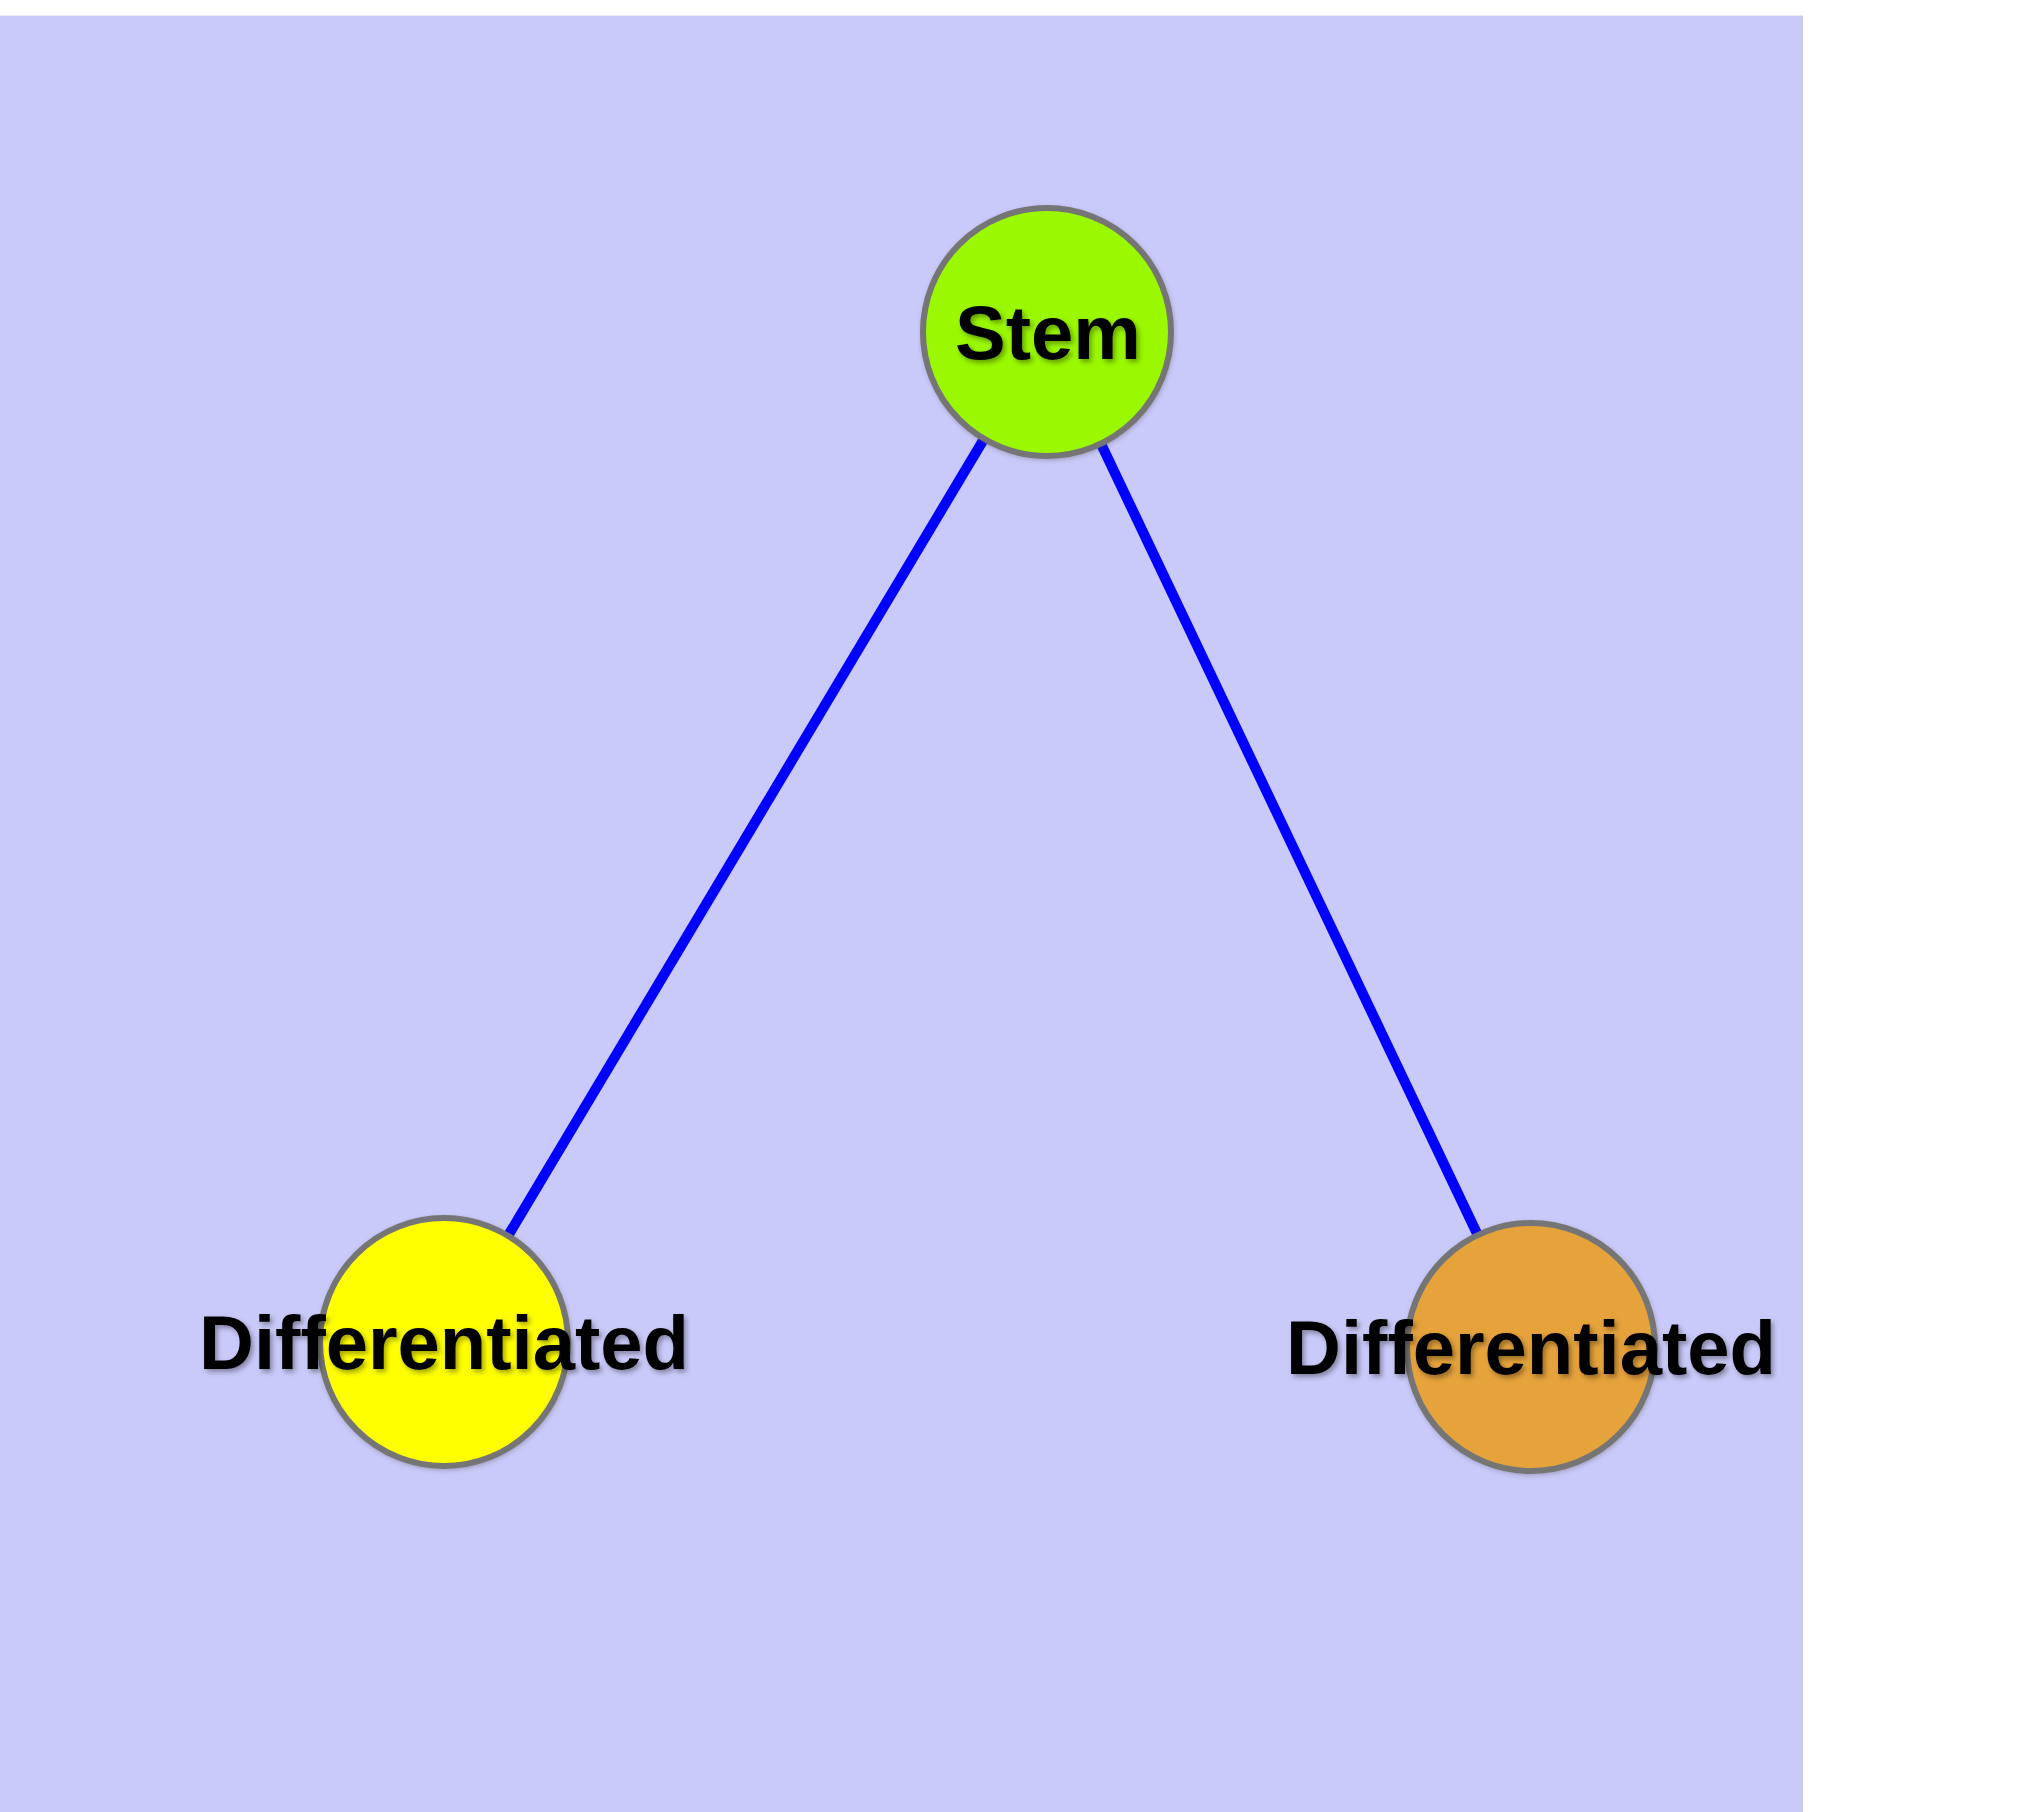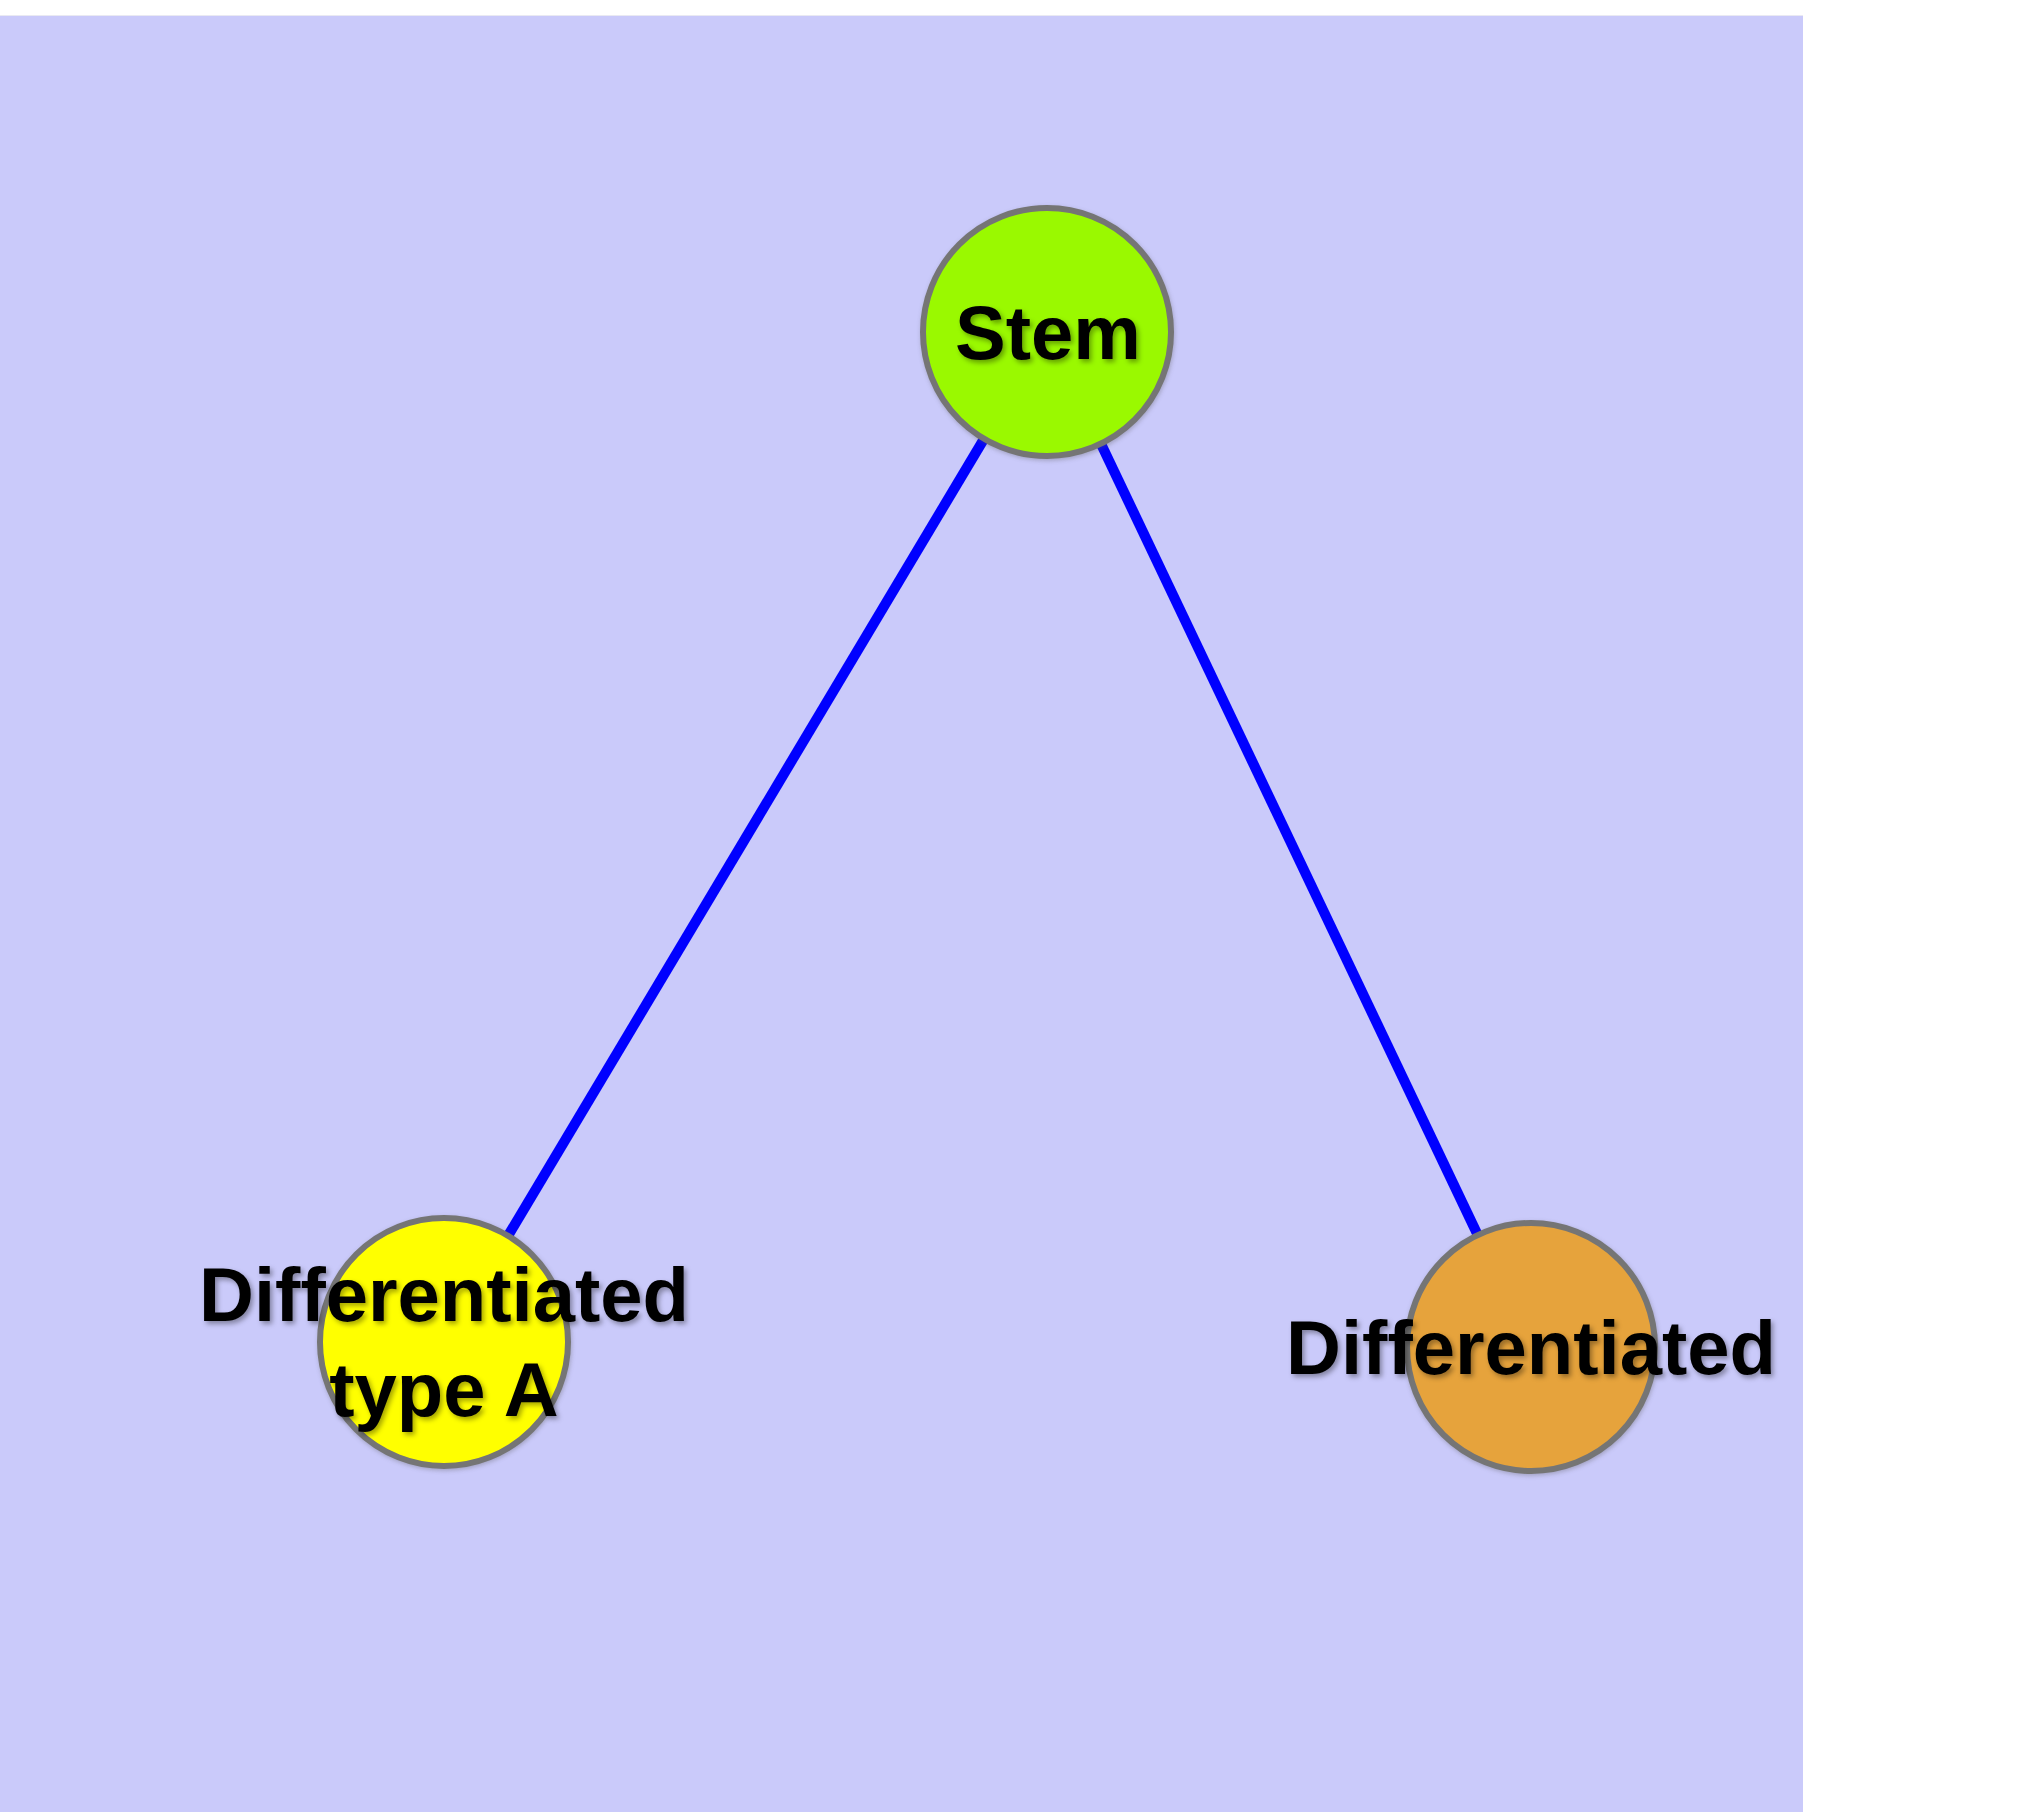--- a/index.html
+++ b/index.html
@@ -73,21 +73,20 @@
   <div class="node-circle type-a" style="background-color: rgb(255, 255, 0); border-color: rgb(117, 117, 117);"></div>
 
   <div class="node-circle type-b" style="background-color: rgb(230, 163, 60); border-color: rgb(117, 117, 117);"></div>
 
   <div class="node-label stem" style="color: rgb(0, 0, 0);">
     <div>Stem</div>
   </div>
 
   <div class="node-label type-a" style="color: rgb(0, 0, 0);">
     <div>Differentiated</div>
-    <div>type A</div>
   </div>
 
   <div class="node-label type-b" style="color: rgb(0, 0, 0);">
     <div>Differentiated</div>
   </div>
 
 </div>
 
 
 </body></html>

